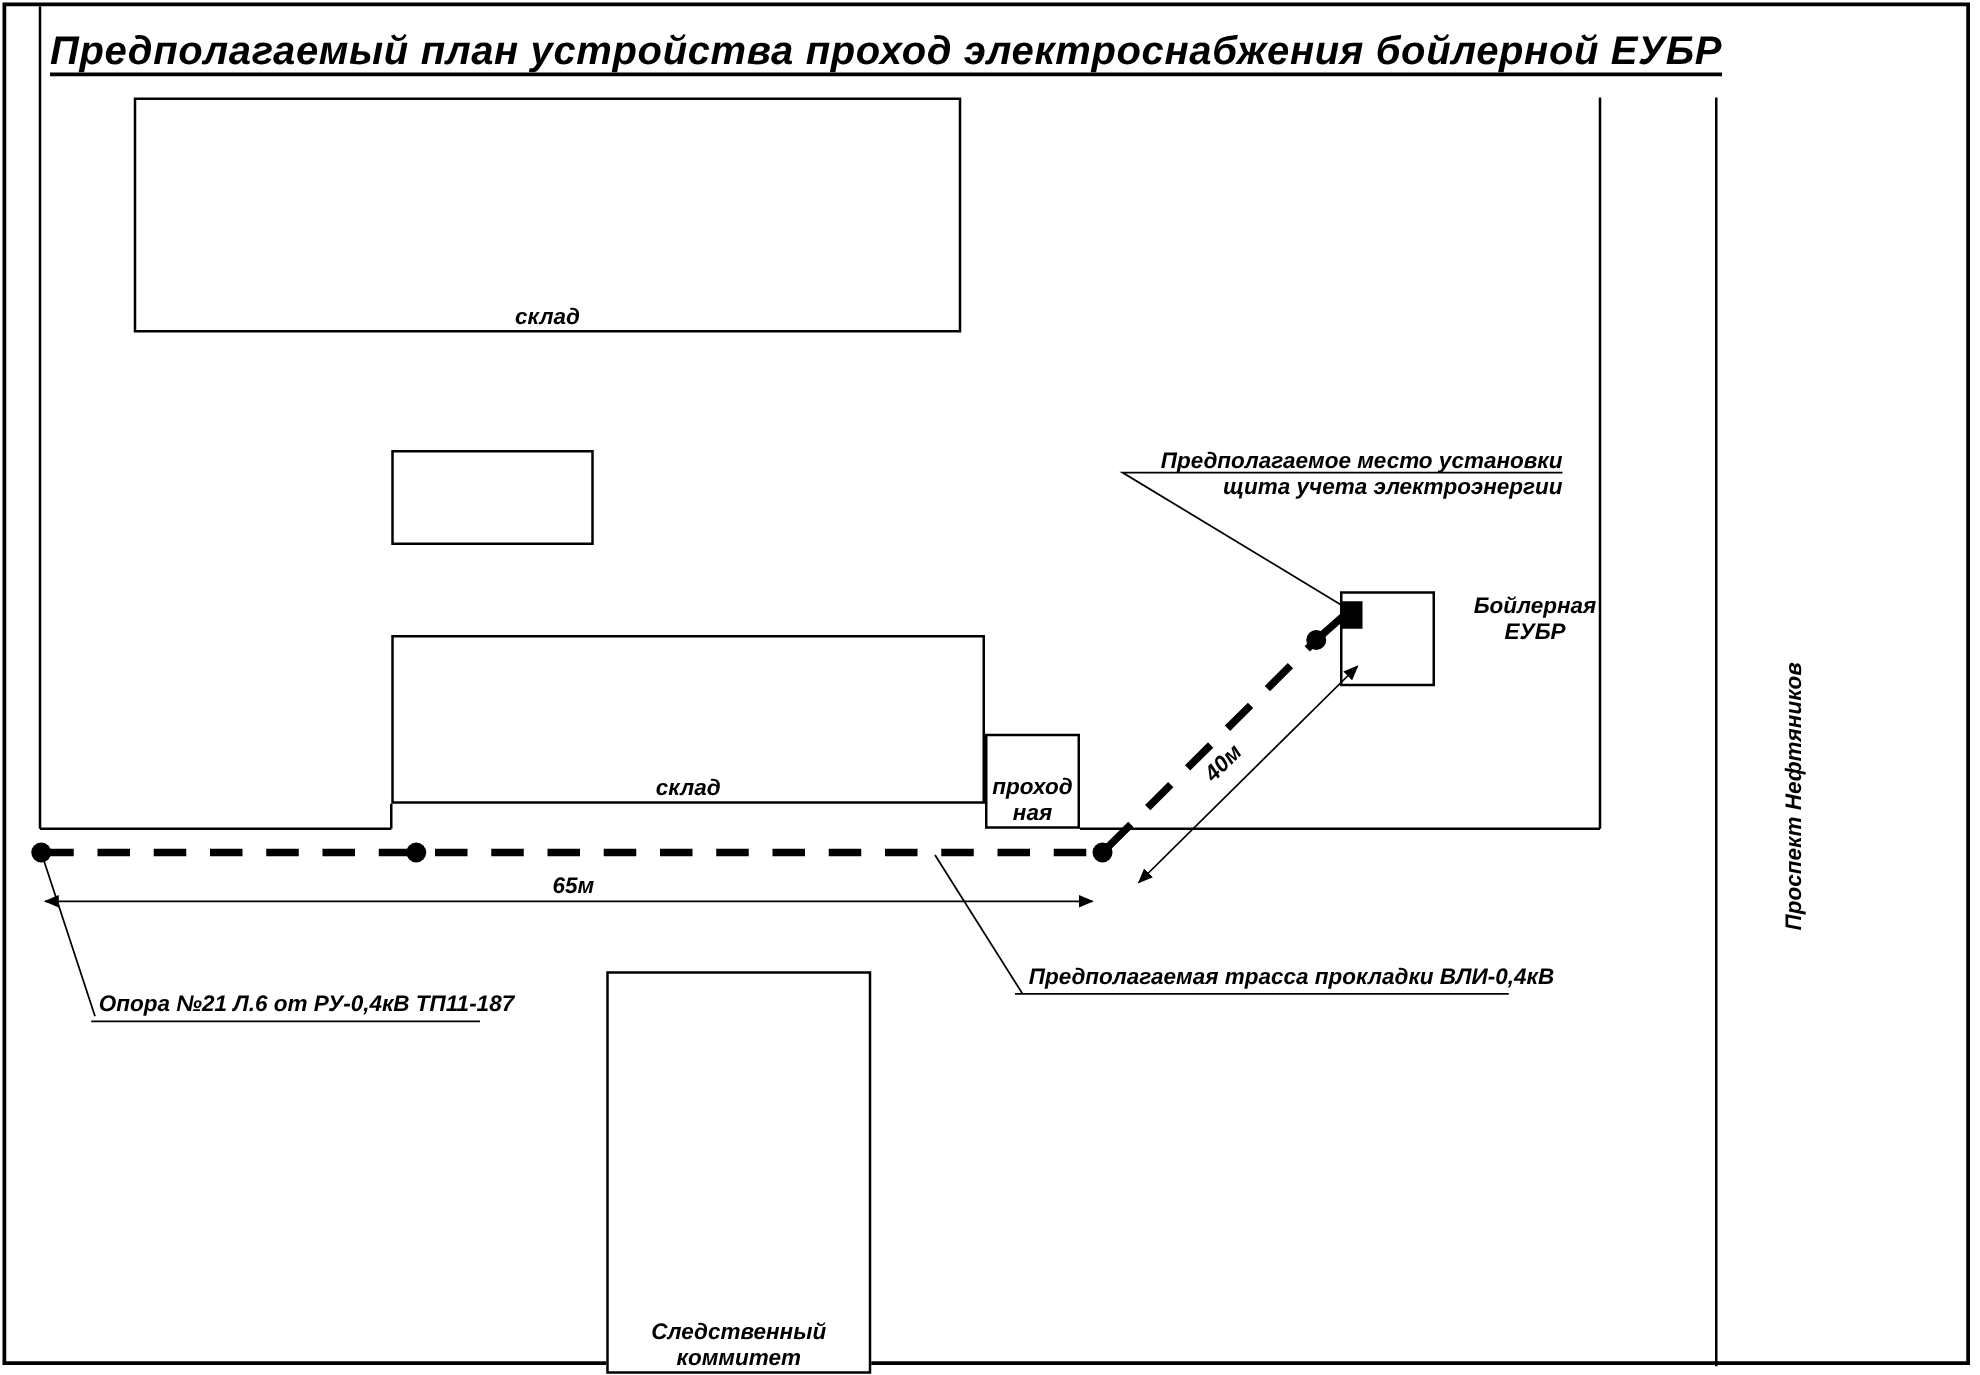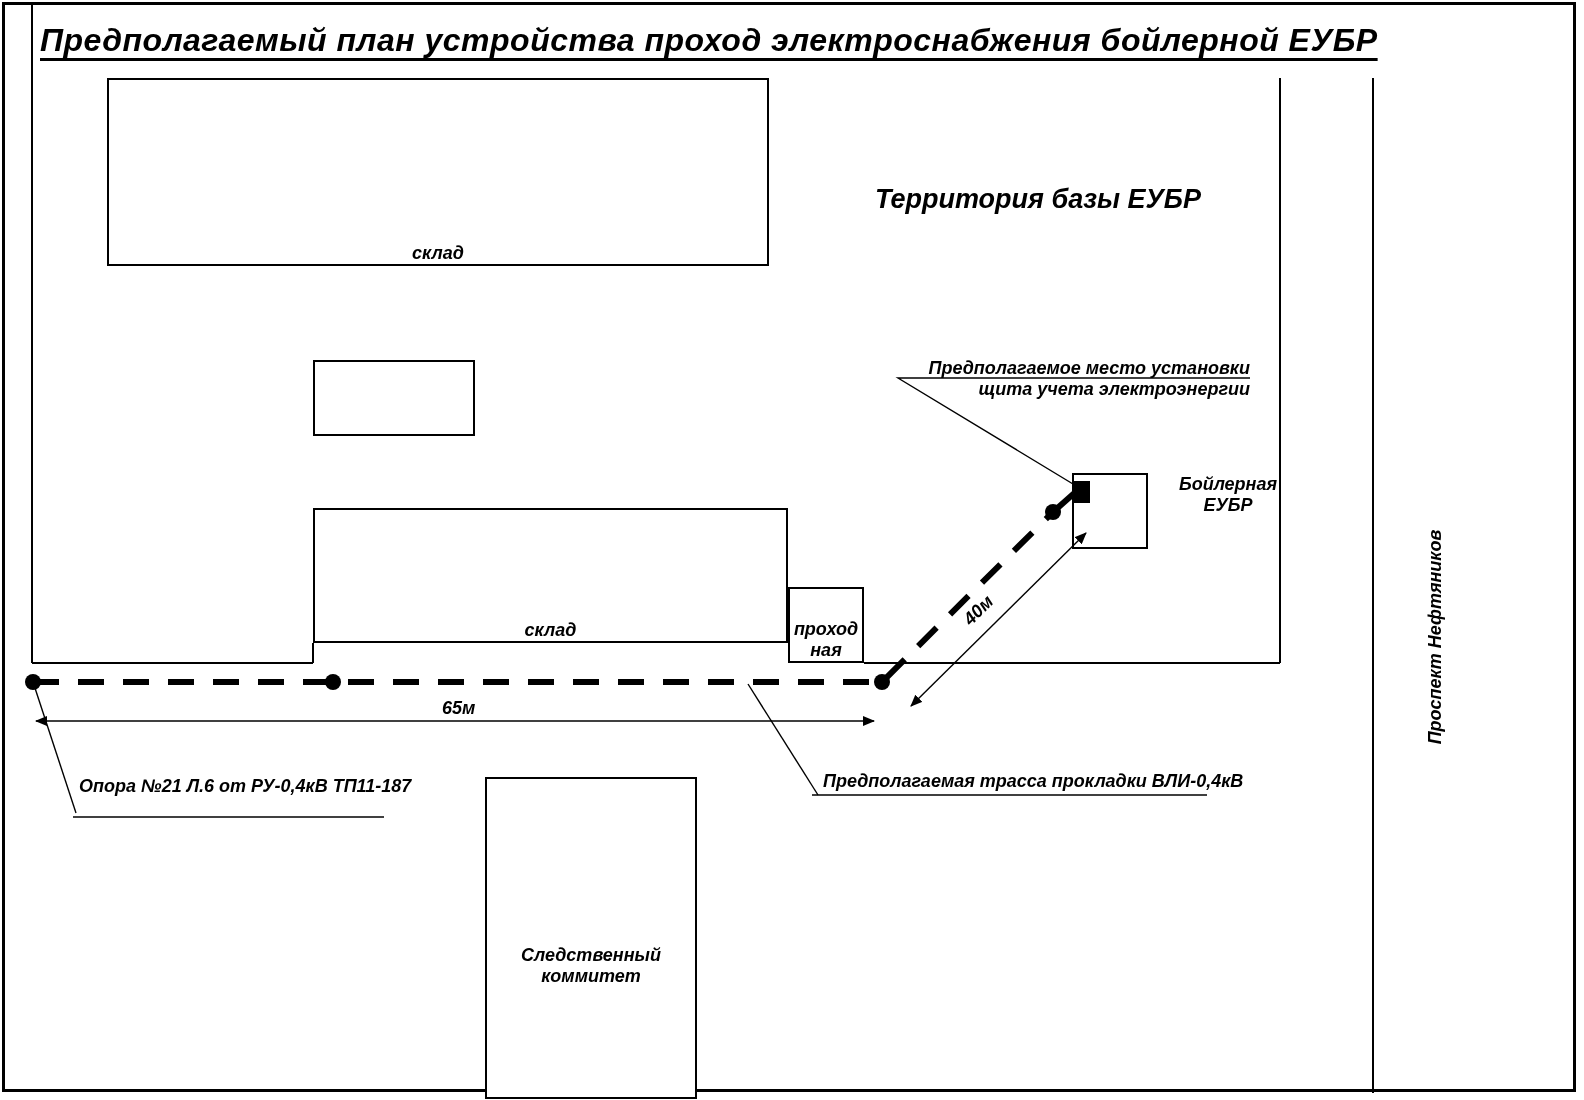--- a/index.html
+++ b/index.html
@@ -50,21 +50,21 @@
 
   <div class="bld" style="left:788px;top:587px;width:76px;height:76px;">
     <span class="lbl t18 center-text" style="position:static">
       <span>проход</span><br>
       <span>ная</span>
     </span>
   </div>
 
   <div class="bld" style="left:1072px;top:473px;width:76px;height:76px;"></div>
 
-  <div class="bld" style="left:485px;top:777px;width:212px;height:322px;align-items:center;">
+  <div class="bld" style="left:485px;top:777px;width:212px;height:322px;align-items:flex-end;">
     <span class="lbl t18 center-text" style="position:static;margin-top:55px;">
       <span>Следственный</span><br>
       <span>коммитет</span>
     </span>
   </div>
 
   <svg width="1584" height="1100" viewBox="0 0 1584 1100">
     <defs>
       <marker id="arr" markerWidth="12" markerHeight="10" refX="11" refY="5" orient="auto-start-reverse" markerUnits="userSpaceOnUse">
         <path d="M0,0 L12,5 L0,10 z" fill="#000"></path>
@@ -100,36 +100,35 @@
       <path d="M748,684 L818,795"></path>
       <path d="M812,795 H1207"></path>
     </g>
 
     <line x1="36" y1="721" x2="874" y2="721" stroke="#000" stroke-width="1.4" marker-start="url(#arr)" marker-end="url(#arr)"></line>
     <line x1="911" y1="706" x2="1086" y2="533" stroke="#000" stroke-width="1.4" marker-start="url(#arr)" marker-end="url(#arr)"></line>
   </svg>
 
   <div id="title" class="lbl" style="left:40px;top:22px;">Предполагаемый план устройства проход электроснабжения бойлерной ЕУБР</div>
 
-  <div class="lbl" style="left:875px;top:184px;font-size:27px;">Территория базы ЕУБР</div>
 
   <div class="lbl t18" style="left:1317px;top:625px;width:240px;height:24px;
        transform:rotate(-90deg);text-align:center;">Проспект Нефтяников</div>
 
   <div class="lbl t18 center-text" style="left:1178px;top:474px;width:100px;">
     <span>Бойлерная</span><br>
     <span>ЕУБР</span>
   </div>
 
   <div class="lbl t18 center-text" style="left:898px;top:358px;width:352px;text-align:right;">
     <span>Предполагаемое место установки</span><br>
     <span>щита учета электроэнергии</span>
   </div>
 
-  <div class="lbl t18" style="left:79px;top:776px;">Опора №21 Л.6 от РУ-0,4кВ ТП11-187</div>
+  <div class="lbl t18" style="left:79px;top:793px;">Опора №21 Л.6 от РУ-0,4кВ ТП11-187</div>
 
   <div class="lbl t18" style="left:823px;top:771px;">Предполагаемая трасса прокладки ВЛИ-0,4кВ</div>
 
   <div class="lbl t18" style="left:442px;top:698px;">65м</div>
 
   <div class="lbl t18" style="left:962px;top:600px;transform:rotate(-45deg);">40м</div>
 
 </div>
 
 </body></html>

